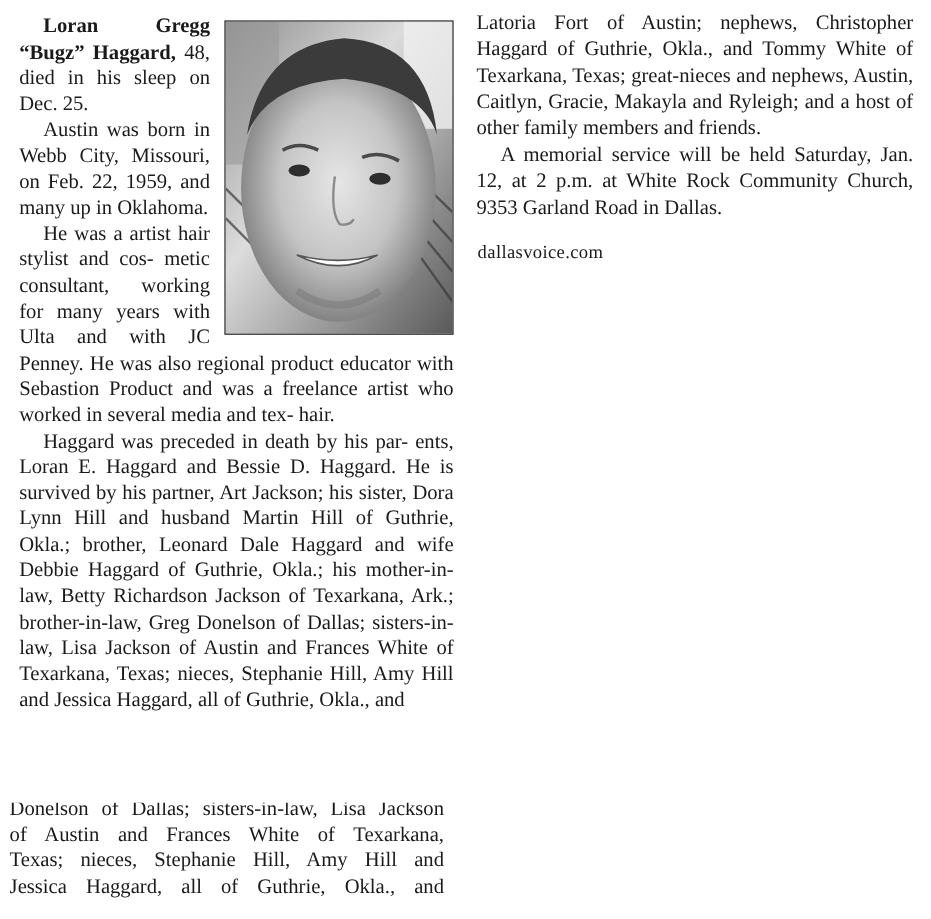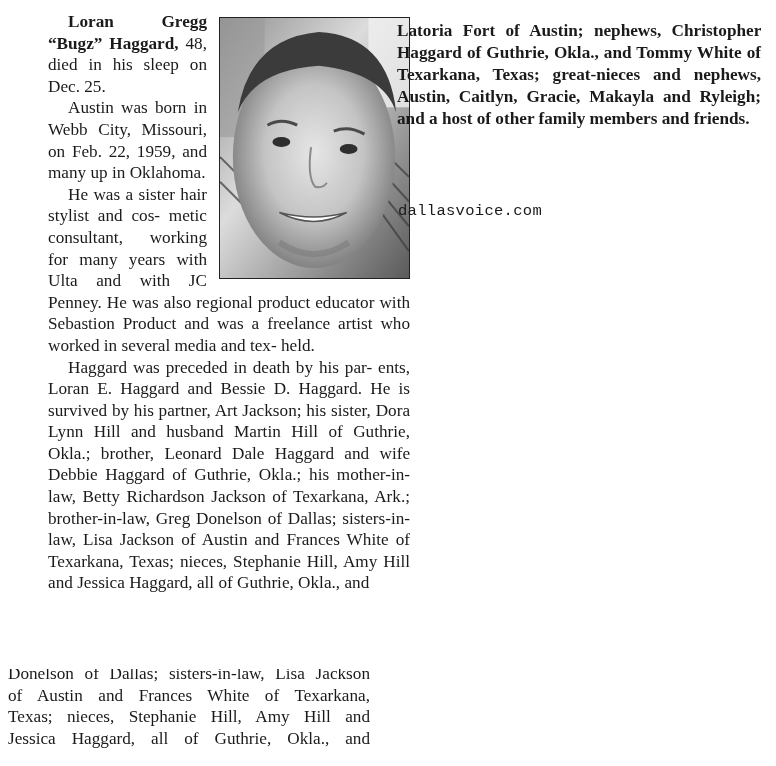--- a/index.html
+++ b/index.html
@@ -19,28 +19,26 @@
       position: absolute;
       font-size: 17.2px;
       line-height: 21.6px;
       text-align: justify;
       hyphens: manual;
     }
     .col-left {
       left: 16px;
       top: 11px;
       width: 362px;
-      margin-left: 32px;
     }
     .col-right {
       left: 397px;
-      top: 20px;
+      top: 8px;
       width: 364px;
       line-height: 22px;
-      font-weight: bold;
     }
     .para {
       margin: 0;
       text-indent: 20px;
     }
     .para.first {
       text-indent: 20px;
     }
     .name-lead {
       font-weight: bold;
@@ -62,21 +60,21 @@
       height: 100%;
     }
     .line {
       display: block;
       text-align-last: justify;
     }
     .website {
       position: absolute;
       left: 398px;
       top: 202px;
-      font-family: Liberation Mono, monospace;
+      font-family: Liberation Serif, serif;
       font-size: 15.5px;
       letter-spacing: 0.3px;
       color: #1a1a1a;
     }
     .dup-block {
       position: absolute;
       left: 8px;
       top: 669px;
       width: 362px;
       height: 97px;
@@ -128,31 +126,32 @@
       <path d="M92 130 Q88 160 96 170 Q104 172 108 166" stroke="#8a8a8a" stroke-width="2" fill="none"></path>
       <path d="M60 196 Q95 214 128 196 Q95 205 60 196 Z" fill="#ffffff" stroke="#555" stroke-width="1.5"></path>
       <path d="M60 226 Q95 250 130 226" stroke="#777" stroke-width="6" fill="none" opacity="0.5"></path>
     </svg>
   </div>
 
   <p class="para first"><span class="name-lead">Loran Gregg “Bugz” Haggard,</span> <span>48, died in his sleep</span> <span>on Dec. 25.</span></p>
 
   <p class="para"><span>Austin was</span> <span>born in Webb City,</span> <span>Missouri, on Feb. 22,</span> <span>1959, and many up</span> <span>in Oklahoma.</span></p>
 
-  <p class="para"><span>He was a sister</span> <span>hair stylist and cos-</span> <span>metic consultant,</span> <span>working for many years with Ulta and with JC</span> <span>Penney. He was also regional product educator</span> <span>with Sebastion Product and was a freelance</span> <span>artist who worked in several media and tex-</span> <span>held.</span></p>
+  <p class="para"><span>He was a artist</span> <span>hair stylist and cos-</span> <span>metic consultant,</span> <span>working for many years with Ulta and with JC</span> <span>Penney. He was also regional product educator</span> <span>with Sebastion Product and was a freelance</span> <span>artist who worked in several media and tex-</span> <span>hair.</span></p>
 
   <p class="para"><span>Haggard was preceded in death by his par-</span> <span>ents, Loran E. Haggard and Bessie D. Haggard.</span> <span>He is survived by his partner, Art Jackson; his</span> <span>sister, Dora Lynn Hill and husband Martin Hill</span> <span>of Guthrie, Okla.; brother, Leonard Dale</span> <span>Haggard and wife Debbie Haggard of Guthrie,</span> <span>Okla.; his mother-in-law, Betty Richardson</span> <span>Jackson of Texarkana, Ark.; brother-in-law, Greg</span> <span>Donelson of Dallas; sisters-in-law, Lisa Jackson</span> <span>of Austin and Frances White of Texarkana,</span> <span>Texas; nieces, Stephanie Hill, Amy Hill and</span> <span>Jessica Haggard, all of Guthrie, Okla., and</span></p>
 </div>
 
 <div class="dup-block">
   <div class="dup-inner">
     <span class="line">Donelson of Dallas; sisters-in-law, Lisa Jackson</span>
     <span class="line">of Austin and Frances White of Texarkana,</span>
     <span class="line">Texas; nieces, Stephanie Hill, Amy Hill and</span>
     <span class="line">Jessica Haggard, all of Guthrie, Okla., and</span>
   </div>
 </div>
 
 <div class="col col-right">
   <p class="para" style="text-indent:0"><span>Latoria Fort of Austin; nephews, Christopher</span> <span>Haggard of Guthrie, Okla., and Tommy White</span> <span>of Texarkana, Texas; great-nieces and nephews,</span> <span>Austin, Caitlyn, Gracie, Makayla and Ryleigh;</span> <span>and a host of other family members and friends.</span></p>
+  <p class="para"><span>A memorial service will be held Saturday, Jan.</span> <span>12, at 2 p.m. at White Rock Community Church,</span> <span>9353 Garland Road in Dallas.</span></p>
 </div>
 
 <div class="website">dallasvoice.com</div>
 
 </body></html>

